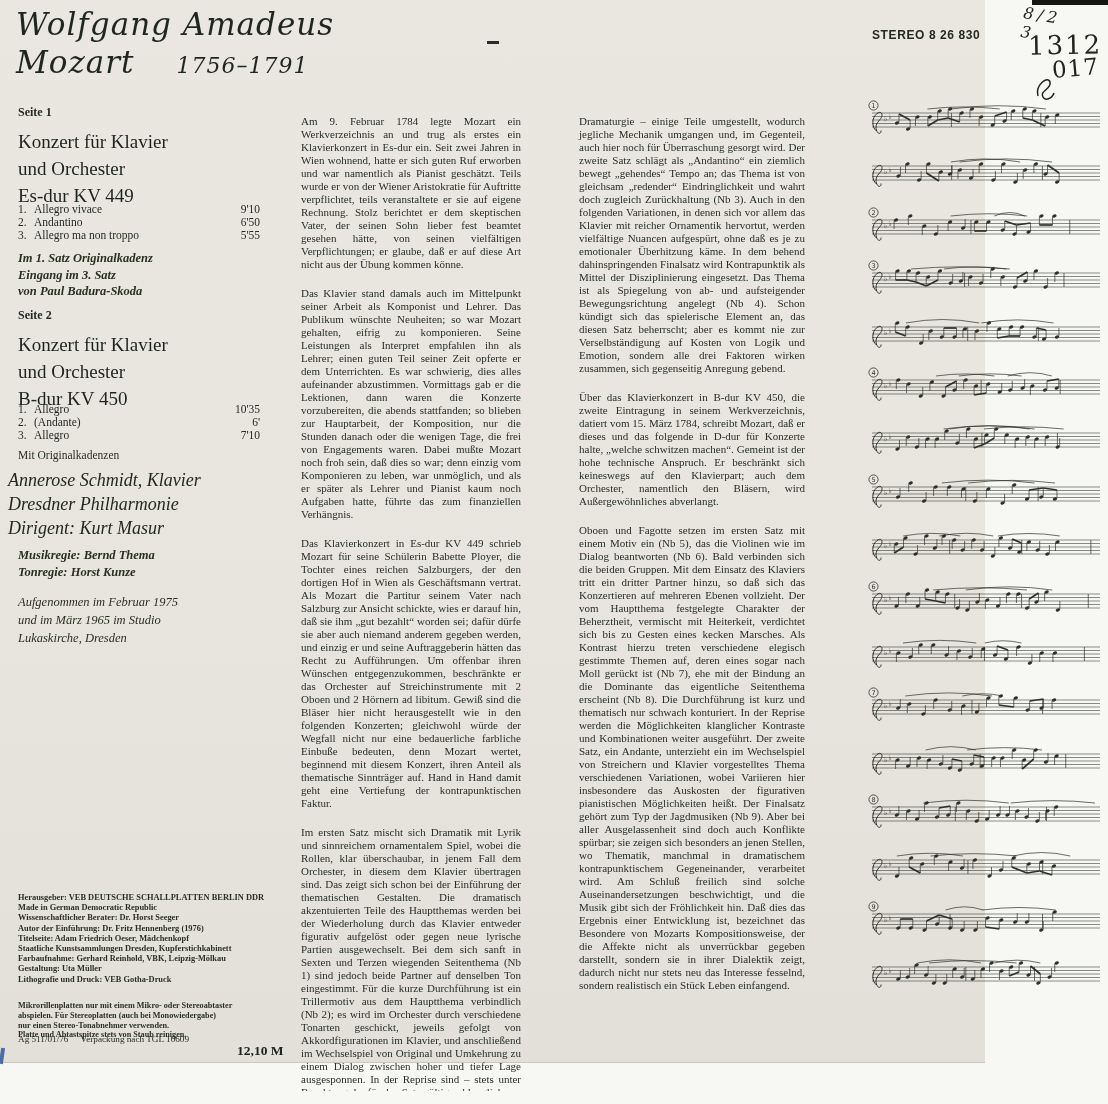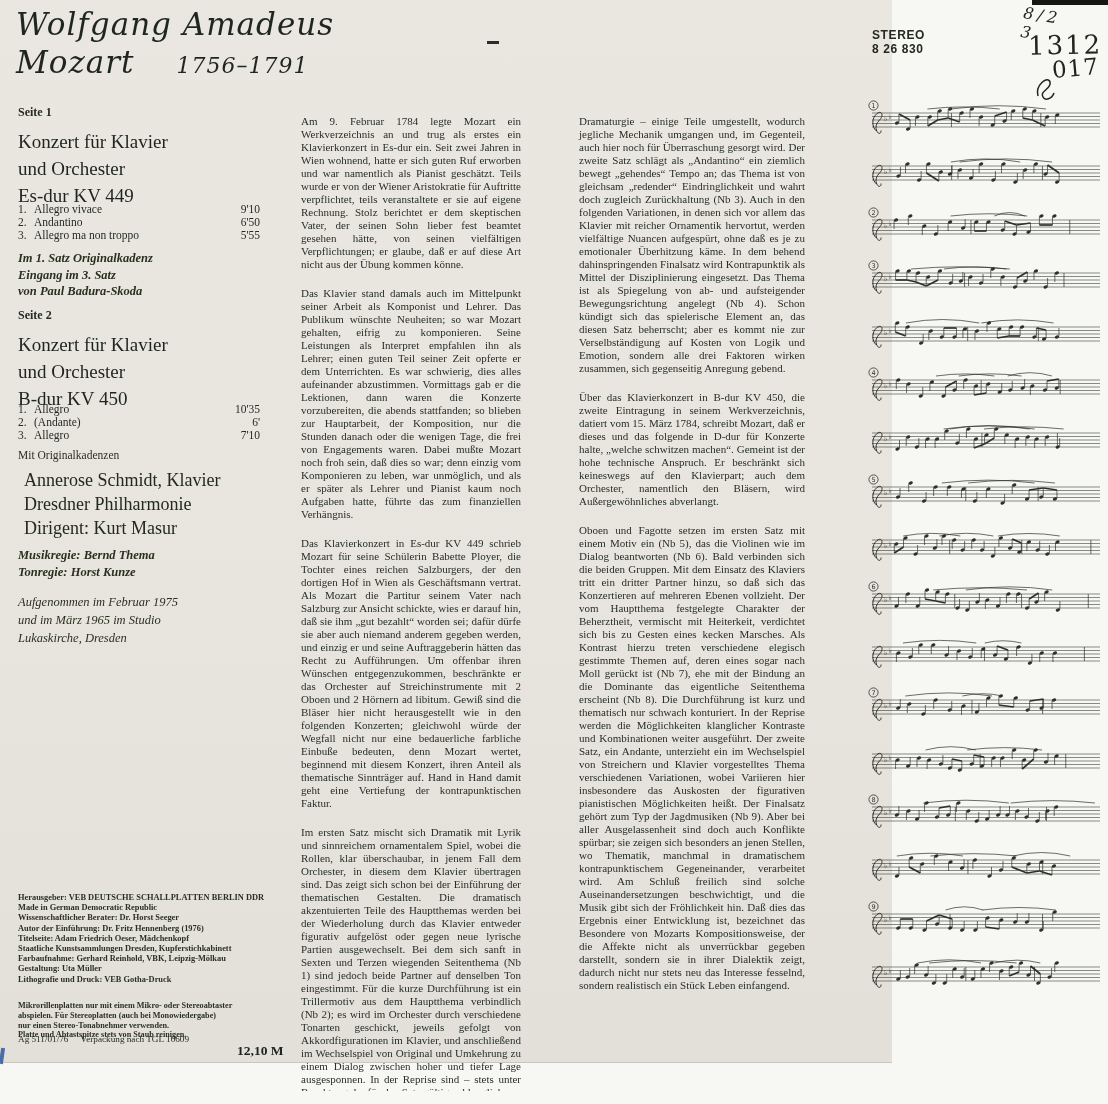--- a/index.html
+++ b/index.html
@@ -1,18 +1,18 @@
 <!DOCTYPE html>
 <html><head>
 <meta charset="utf-8">
 <style>
   html,body{margin:0;padding:0;background:#f7f7f4;}
   .stage{position:relative;width:1108px;height:1104px;overflow:hidden;
          font-family:"Liberation Serif",serif;color:#262e26;}
-  .sleeve{position:absolute;left:0;top:0;width:892px;height:1062px;
+  .sleeve{position:absolute;left:0;top:0;width:985px;height:1062px;
           background:linear-gradient(180deg,#eae7e0 0%,#e8e5de 55%,#e3e0d9 100%);
           border-bottom:1px solid #c9c6bf;}
   
   .title-block{position:absolute;left:16px;top:6px;font-family:"DejaVu Serif",serif;
                font-style:italic;color:#1f261f;}
   .t1{font-size:31px;letter-spacing:1px;}
   .t2row{font-size:31px;letter-spacing:1px;margin-top:2px;}
   .dates{font-size:22px;margin-left:42px;letter-spacing:1px;}
   .stereo{position:absolute;left:872px;top:28px;font-family:"Liberation Sans",sans-serif;
           font-weight:bold;font-size:12px;letter-spacing:.6px;color:#23291f;}
@@ -26,21 +26,21 @@
   
   .seite{position:absolute;left:18px;font-size:12px;font-weight:bold;color:#242b22;}
   .work-title{position:absolute;left:18px;font-size:19px;line-height:27px;color:#1e251d;}
   .tracks{position:absolute;left:18px;width:242px;font-size:11.5px;color:#242b22;}
   .trk{display:flex;line-height:13px;}
   .trk .no{width:16px;}
   .trk .tt{flex:1;}
   .trk .tm{text-align:right;}
   .ital-note{position:absolute;left:18px;font-size:12.5px;font-style:italic;font-weight:bold;
              line-height:16.5px;color:#29301f;}
-  .performers{position:absolute;left:24px;top:468px;font-size:18px;
+  .performers{position:absolute;left:8px;top:468px;font-size:18px;font-style:italic;
               line-height:24px;color:#222a1f;}
   .prod{position:absolute;left:18px;top:547px;font-size:12.5px;font-style:italic;font-weight:bold;
         line-height:17px;color:#29301f;}
   .recd{position:absolute;left:18px;top:593px;font-size:12.5px;font-style:italic;font-weight:normal;
         line-height:18px;color:#29301f;}
   .credits{position:absolute;left:18px;top:893px;font-size:8.4px;font-weight:bold;
            line-height:10.2px;color:#2a3122;}
   .care{position:absolute;left:18px;top:1001px;font-size:8.2px;font-weight:bold;
         line-height:9.8px;color:#2a3122;}
   .footer-row{position:absolute;left:18px;top:1034px;width:290px;font-size:9.2px;

